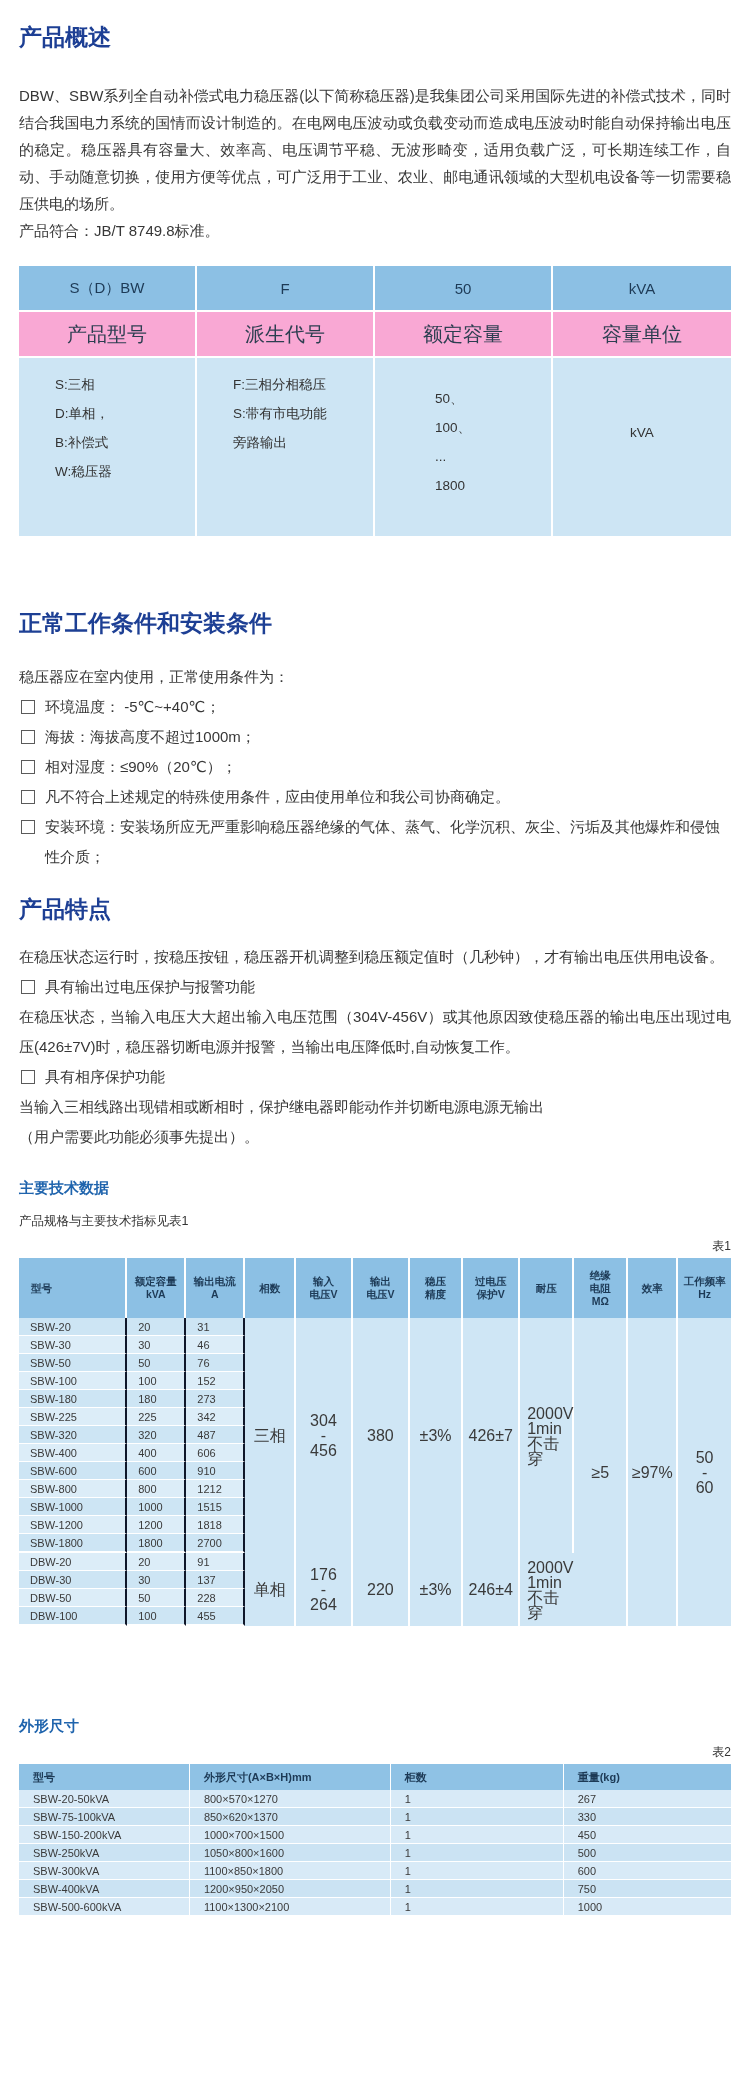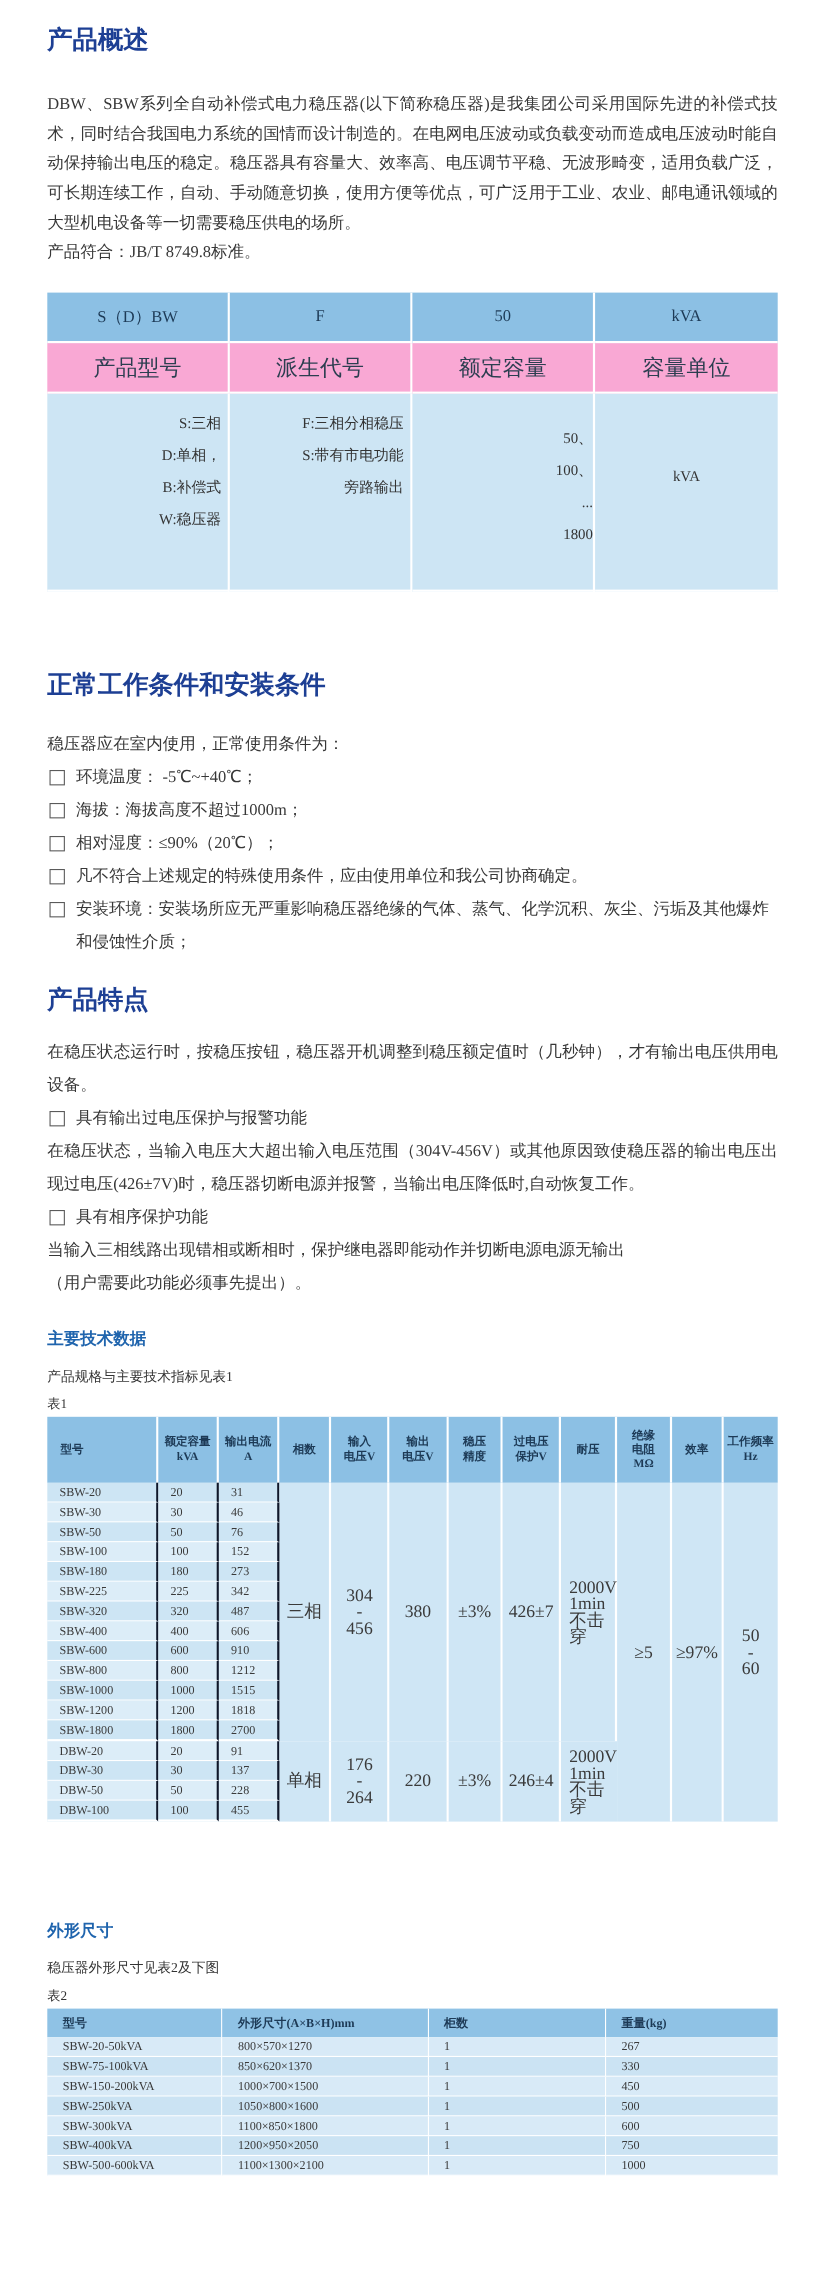--- a/index.html
+++ b/index.html
@@ -4,21 +4,21 @@
 <style>
   html,body { margin:0; padding:0; background:#ffffff; }
   body {
     width:750px;
     font-family:"Liberation Sans","DejaVu Sans",sans-serif;
     color:#373737;
     -webkit-font-smoothing:antialiased;
   }
   .page {
     width:750px; height:2082px; box-sizing:border-box;
-    padding:0 43px; overflow:hidden; background:#ffffff;font-family:Liberation Serif, serif;
+    padding:0 19px; overflow:hidden; background:#ffffff;
   }
   .pre { white-space:pre-line; }
 
   
   .h-major {
     color:#1d3f94; font-size:23px; font-weight:bold;
     margin:0; line-height:30px;
   }
   .h-minor {
     color:#1f64ad; font-size:15px; font-weight:bold;
@@ -29,21 +29,21 @@
   .mt-conditions { margin-top:70px; }
   .mt-features { margin-top:22px; }
   .mt-tech { margin-top:26px; }
   .mt-dims { margin-top:90px; }
 
   
   .body-text { font-size:15px; line-height:27px; margin:30px 0 0 0; text-align:justify; }
   .standard-line { margin:0; }
   .intro-line { font-size:15px; line-height:30px; margin:24px 0 0 0; }
   .caption { font-size:12.5px; color:#333; margin:15px 0 0 0; }
-  .table-label { font-size:12px; color:#333; text-align:left; margin:8px 0 3px 0; }
+  .table-label { font-size:12px; color:#333; text-align:right; margin:8px 0 3px 0; }
 
   
   .cond-list { margin-top:0; }
   .cond-item, .feat-head { display:flex; align-items:flex-start; font-size:15px; line-height:30px; }
   .chk {
     display:inline-block; width:12px; height:12px; flex:none;
     border:1.5px solid #5a5a5a; margin:8px 10px 0 2px; background:#fff;
   }
   .cond-text, .feat-head-text { flex:1; }
   .feat-body { font-size:15px; line-height:30px; text-align:justify; }
@@ -55,21 +55,21 @@
   }
   .sel-table td {
     border-right:2px solid #fff; border-bottom:2px solid #fff;
     text-align:center; vertical-align:middle; color:#2c3e50;
   }
   .sel-table td:last-child { border-right:none; }
   .sel-row-code td { background:#8cc0e4; height:42px; font-size:15px; color:#1d3a56; }
   .sel-row-label td { background:#f9a8d4; height:42px; font-size:20px; color:#2c3e50; }
   .sel-row-detail td {
     background:#cde5f4; height:148px; font-size:13.5px; line-height:29px;
-    text-align:right; vertical-align:top; padding:12px 6px 0 36px; color:#333;
+    text-align:left; vertical-align:top; padding:12px 6px 0 36px; color:#333;
   }
   .sel-row-detail td.sel-cap { padding:26px 0 0 60px; }
   .sel-row-detail td.sel-unit { text-align:center; vertical-align:middle; padding:0 0 30px 0; }
 
   
   .tech-table {
     width:100%; border-collapse:separate; border-spacing:0;
     table-layout:fixed; margin-top:2px;
   }
   .tech-table th {
@@ -357,21 +357,20 @@
             <td class="plain group-gap">DBW-100</td>
             <td class="plain group-gap">100</td>
             <td class="plain group-gap">455</td>
           </tr>
         </tbody>
     </table>
   </section>
 
   <section>
     <h2 class="h-minor mt-dims">外形尺寸</h2>
-    <p class="caption">稳压器外形尺寸见表2及下图</p>
     <div class="table-label">表2</div>
     <table class="dim-table">
       <colgroup>
         <col style="width:24%">
           <col style="width:28.2%">
           <col style="width:24.3%">
           <col style="width:23.5%">
       </colgroup>
       <thead>
           <tr>

